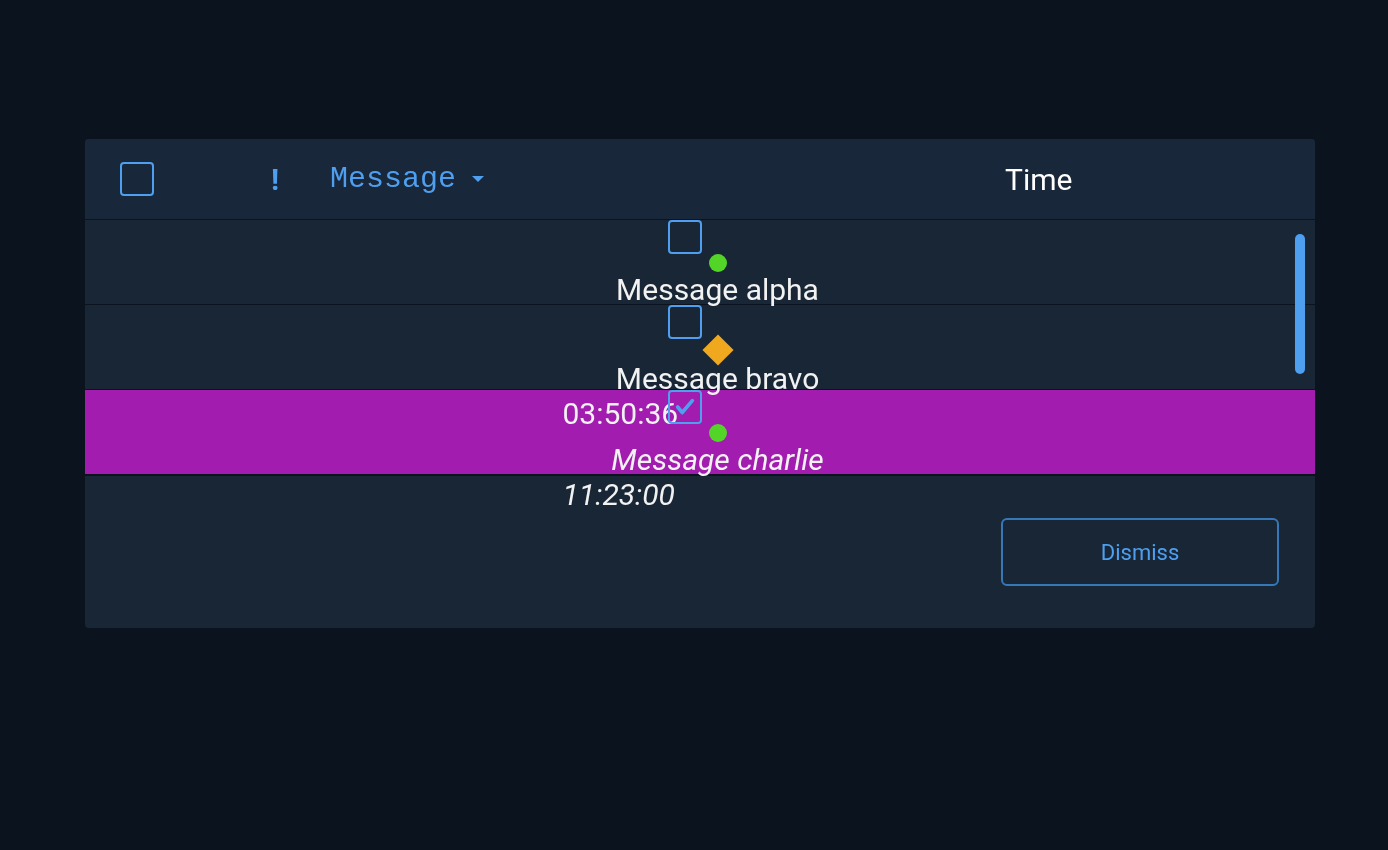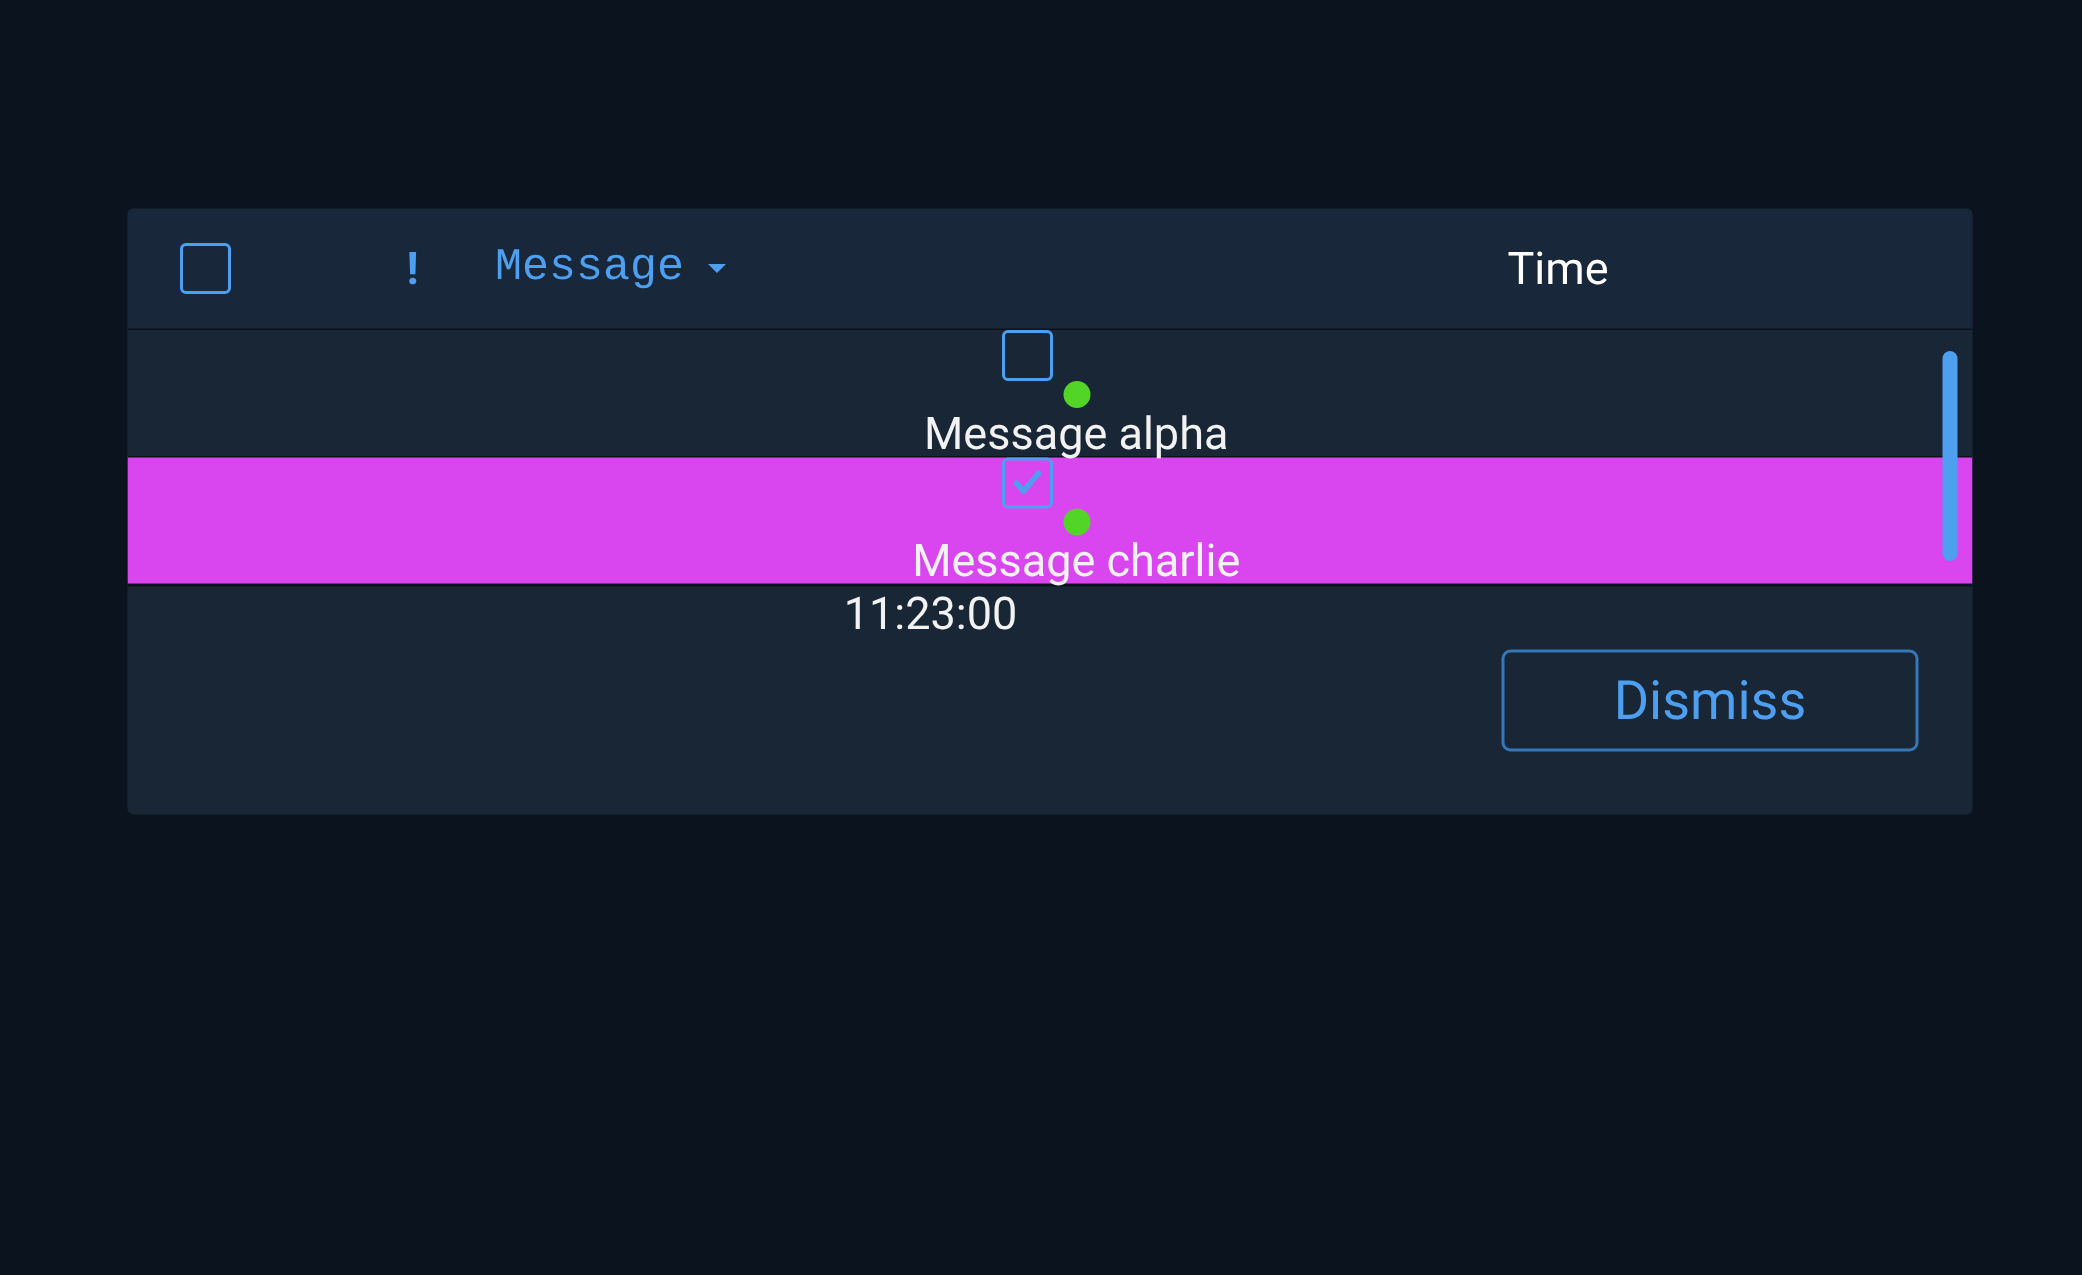--- a/index.html
+++ b/index.html
@@ -83,21 +83,22 @@
       height: 85px;
       padding-left: 35px;
       border-top: 1px solid #0b141e;
       font-size: 30px;
       color: #f2f2f2;
       background-color: #182635;
       flex-direction: column;
     }
     
     .table-row.selected {
-      background-color: #d946ef;
+      background-color: #a21caf;
+      font-style: italic;
     }
     
     .row-checkbox-col {
       width: 100px;
     }
     
     .row-severity-col {
       width: 110px;
       display: flex;
       justify-content: center;
@@ -157,21 +158,21 @@
       justify-content: flex-end;
       align-items: center;
       gap: 22px;
       padding: 42px 36px;
       border-top: 2px solid #0b141e;
     }
     
     .btn {
       height: 68px;
       padding: 0 40px;
-      font-size: 36px;
+      font-size: 22px;
       border-radius: 6px;
       cursor: pointer;
       display: flex;
       align-items: center;
       justify-content: center;
       border: none;
       font-family: inherit;
     }
     
     .btn-dismiss {
@@ -213,20 +214,30 @@
     <div class="table-row">
       <div class="row-checkbox-col">
         <div class="checkbox"></div>
       </div>
       <div class="row-severity-col">
         <div class="severity-circle"></div>
       </div>
       <div class="row-message-col">Message alpha</div>
     </div>
 
+    <div class="table-row">
+      <div class="row-checkbox-col">
+        <div class="checkbox"></div>
+      </div>
+      <div class="row-severity-col">
+        <div class="severity-diamond"></div>
+      </div>
+      <div class="row-message-col">Message bravo</div>
+      <div class="row-time-col">03:50:36</div>
+    </div>
 
     <div class="table-row selected">
       <div class="row-checkbox-col">
         <div class="checkbox checked">
           <svg viewBox="0 0 24 24">
             <path d="M4 12 L9 18 L20 5" stroke="#4e9fef" stroke-width="4" fill="none" stroke-linecap="round" stroke-linejoin="round"></path>
           </svg>
         </div>
       </div>
       <div class="row-severity-col">

